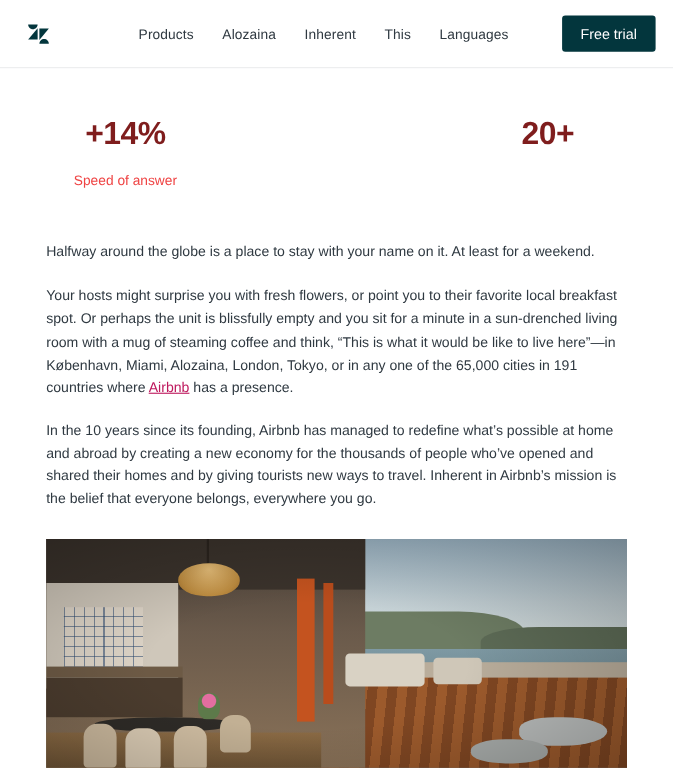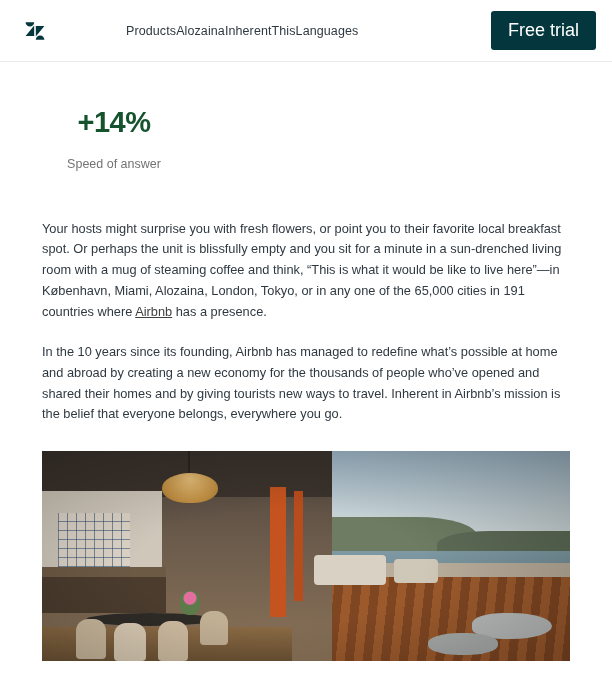--- a/index.html
+++ b/index.html
@@ -20,34 +20,35 @@
     padding: 0 16px 0 12px;
     position: relative;
   }
   .logo {
     width: 30px; height: 30px;
     display: flex; align-items: center; justify-content: center;
     margin-left: 8px;
   }
   .nav {
     display: flex;
+    gap: 26px;
     margin-left: 76px;
   }
   .nav-item {
     font-size: 12.5px;
     color: #2f3941;
     letter-spacing: 0.1px;
     cursor: pointer;
     white-space: nowrap;
   }
   .cta {
     margin-left: auto;
     background: #03363d;
     color: #ffffff;
-    font-size: 18px;
+    font-size: 13px;
     padding: 9px 17px;
     border: none;
     border-radius: 3px;
     cursor: pointer;
     white-space: nowrap;
     font-family: "Liberation Sans", sans-serif;
   }
   .header-rule {
     height: 1px;
     background: #e9ebed;
@@ -61,44 +62,44 @@
     gap: 0;
   }
   .stat {
     flex: 1;
     text-align: center;
     padding: 0 6px;
   }
   .stat-value {
     font-size: 29px;
     font-weight: bold;
-    color: #14532d;
+    color: #7f1d1d;
     letter-spacing: -0.5px;
     line-height: 1.15;
     margin-bottom: 16px;
   }
   .stat-label {
     font-size: 12.5px;
-    color: #737373;
+    color: #ef4444;
     line-height: 1.55;
   }
 
   
   .article {
     padding: 22px 44px 0 42px;
   }
   .para {
     font-size: 12.8px;
     line-height: 1.62;
     color: #2f3941;
     margin: 0 0 18px 0;
   }
   .para:first-child { margin-bottom: 20px; }
   .inline-link {
-    color: #404040;
+    color: #be185d;
     text-decoration: underline;
     cursor: pointer;
   }
 
   
   .photo-wrap {
     padding: 8px 42px 0 42px;
   }
   .photo {
     position: relative;
@@ -228,24 +229,26 @@
 <div class="header-rule"></div>
 
 <section class="stats">
   <div class="stat">
     <div class="stat-value">+14%</div>
     <div class="stat-label">Speed of answer</div>
   </div>
   <div class="stat">
   </div>
   <div class="stat">
+    <div class="stat-value">20+</div>
   </div>
 </section>
 
 <section class="article">
+  <p class="para">Halfway around the globe is a place to stay with your name on it. At least for a weekend.</p>
 
   <p class="para"><span>Your hosts might surprise you with fresh flowers, or point you to their favorite local breakfast spot. Or perhaps the unit is blissfully empty and you sit for a minute in a sun-drenched living room with a mug of steaming coffee and think, “This is what it would be like to live here”—in København, Miami, Alozaina, London, Tokyo, or in any one of the 65,000 cities in 191 countries where </span><a class="inline-link" href="#">Airbnb</a><span> has a presence.</span></p>
 
   <p class="para">In the 10 years since its founding, Airbnb has managed to redefine what’s possible at home and abroad by creating a new economy for the thousands of people who’ve opened and shared their homes and by giving tourists new ways to travel. Inherent in Airbnb’s mission is the belief that everyone belongs, everywhere you go.</p>
 </section>
 
 <div class="photo-wrap">
   <div class="photo" role="img">
     <div class="ph-sky"></div>
     <div class="ph-hill"></div>

